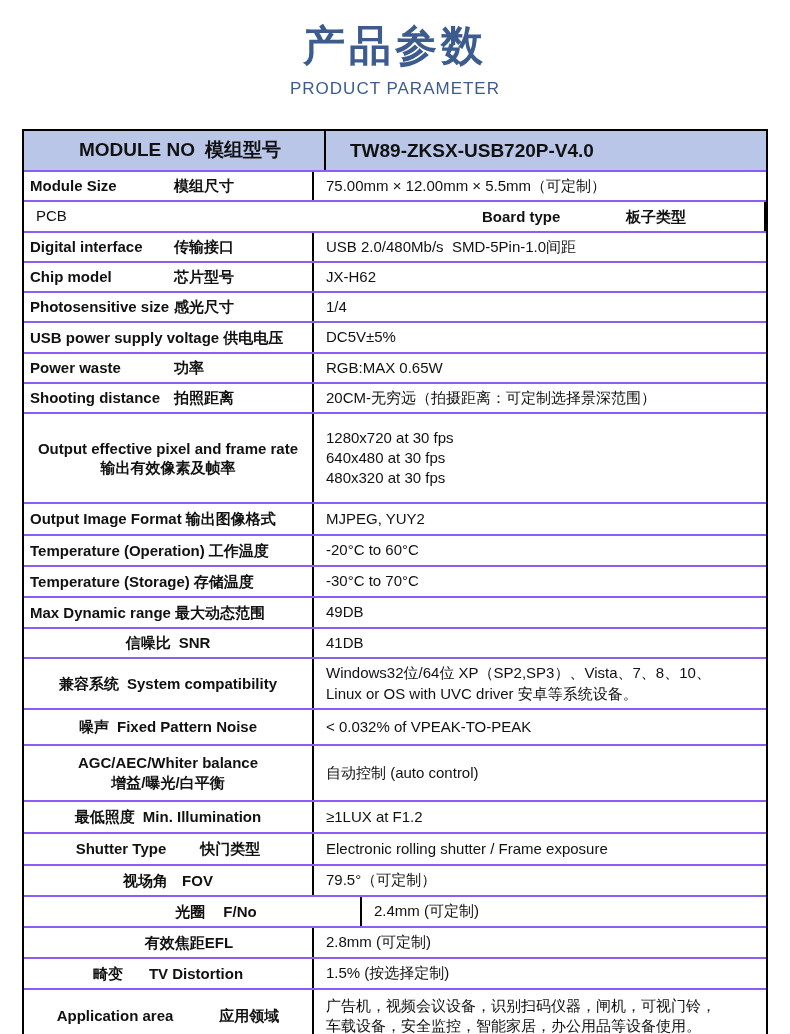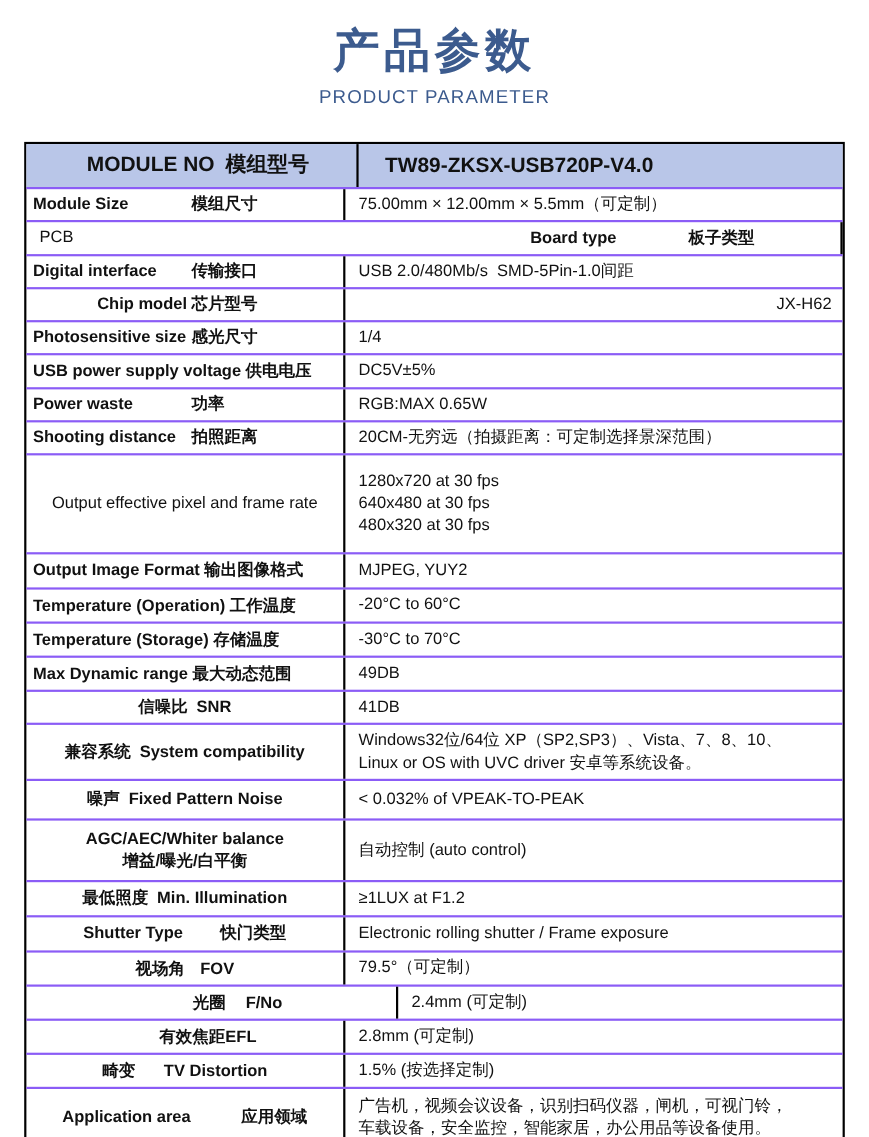--- a/index.html
+++ b/index.html
@@ -41,21 +41,21 @@
     display: flex; flex-direction: column; justify-content: center;
     padding: 4px 10px 4px 12px;
     font-size: 15px; font-weight: 400;
   }
   .value-line { white-space: pre-wrap; line-height: 1.35; }
   .label-block { width: 100%; }
   .align-center .label-block { width: fit-content; margin: 0 auto; }
   .label-line { display: flex; align-items: baseline; column-gap: 4px; line-height: 1.3; white-space: nowrap; }
   .align-center .label-line { justify-content: center; }
   .align-left .label-line .seg:first-child { min-width: 140px; }
-  .label-line.regular { font-weight: 400; }
+  .label-line.regular { font-weight: 700; }
 </style>
 </head>
 <body>
 
 <div class="page-header">
   <div class="page-title">产品参数</div>
   <div class="page-subtitle">PRODUCT PARAMETER</div>
 </div>
 
 <div class="spec-table" id="spec-table">
@@ -104,21 +104,21 @@
           <div class="label-line">
             <span class="seg">Digital interface</span>
             <span class="seg">传输接口</span>
           </div>
         </div>
       </div>
       <div class="cell value-cell">
         <div class="value-line">USB 2.0/480Mb/s  SMD-5Pin-1.0间距</div>
       </div>
     </div>
-    <div class="row" style="min-height: 24px; text-align: right;">
+    <div class="row" style="min-height: 24px;">
       <div class="cell label-cell align-left">
         <div class="label-block">
           <div class="label-line">
             <span class="seg">Chip model</span>
             <span class="seg">芯片型号</span>
           </div>
         </div>
       </div>
       <div class="cell value-cell">
         <div class="value-line">JX-H62</div>
@@ -174,20 +174,23 @@
       </div>
       <div class="cell value-cell">
         <div class="value-line">20CM-无穷远（拍摄距离：可定制选择景深范围）</div>
       </div>
     </div>
     <div class="row" style="min-height: 90px;">
       <div class="cell label-cell align-center">
         <div class="label-block">
           <div class="label-line regular">
             <span class="seg">Output effective pixel and frame rate</span>
+          </div>
+          <div class="label-line">
+            <span class="seg">输出有效像素及帧率</span>
           </div>
         </div>
       </div>
       <div class="cell value-cell">
         <div class="value-line">1280x720 at 30 fps</div>
         <div class="value-line">640x480 at 30 fps</div>
         <div class="value-line">480x320 at 30 fps</div>
       </div>
     </div>
     <div class="row" style="min-height: 32px;">

